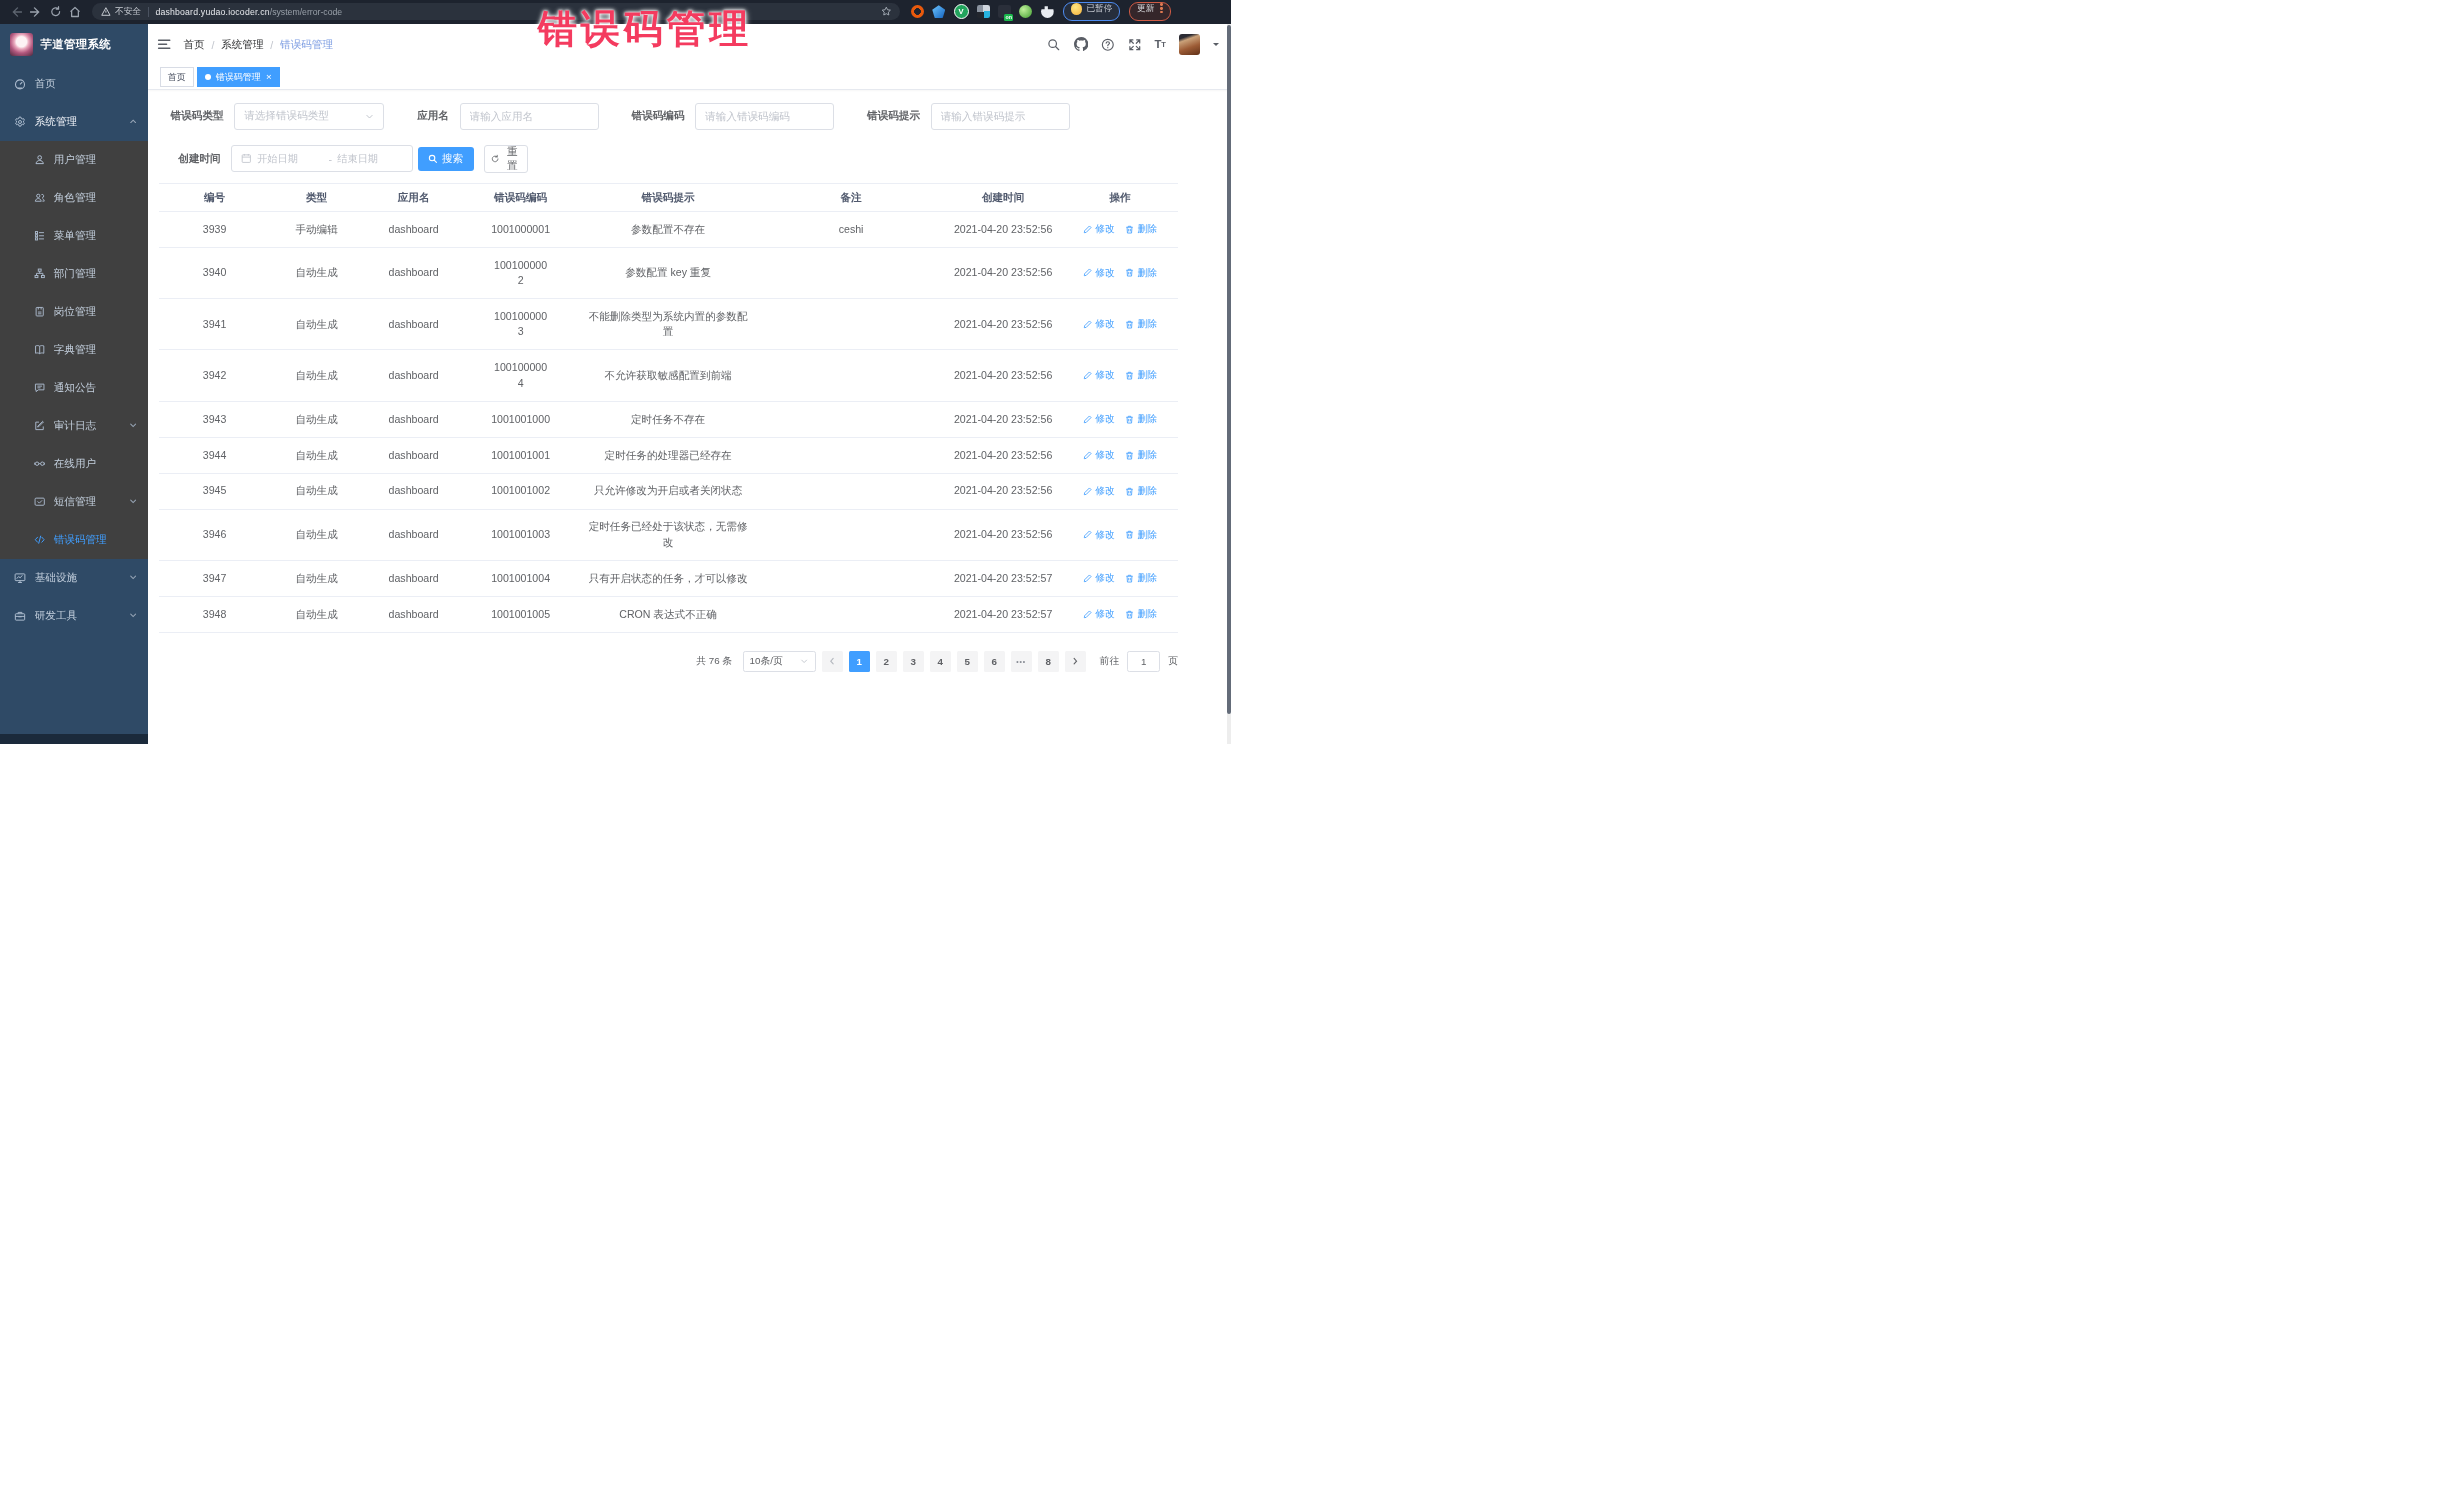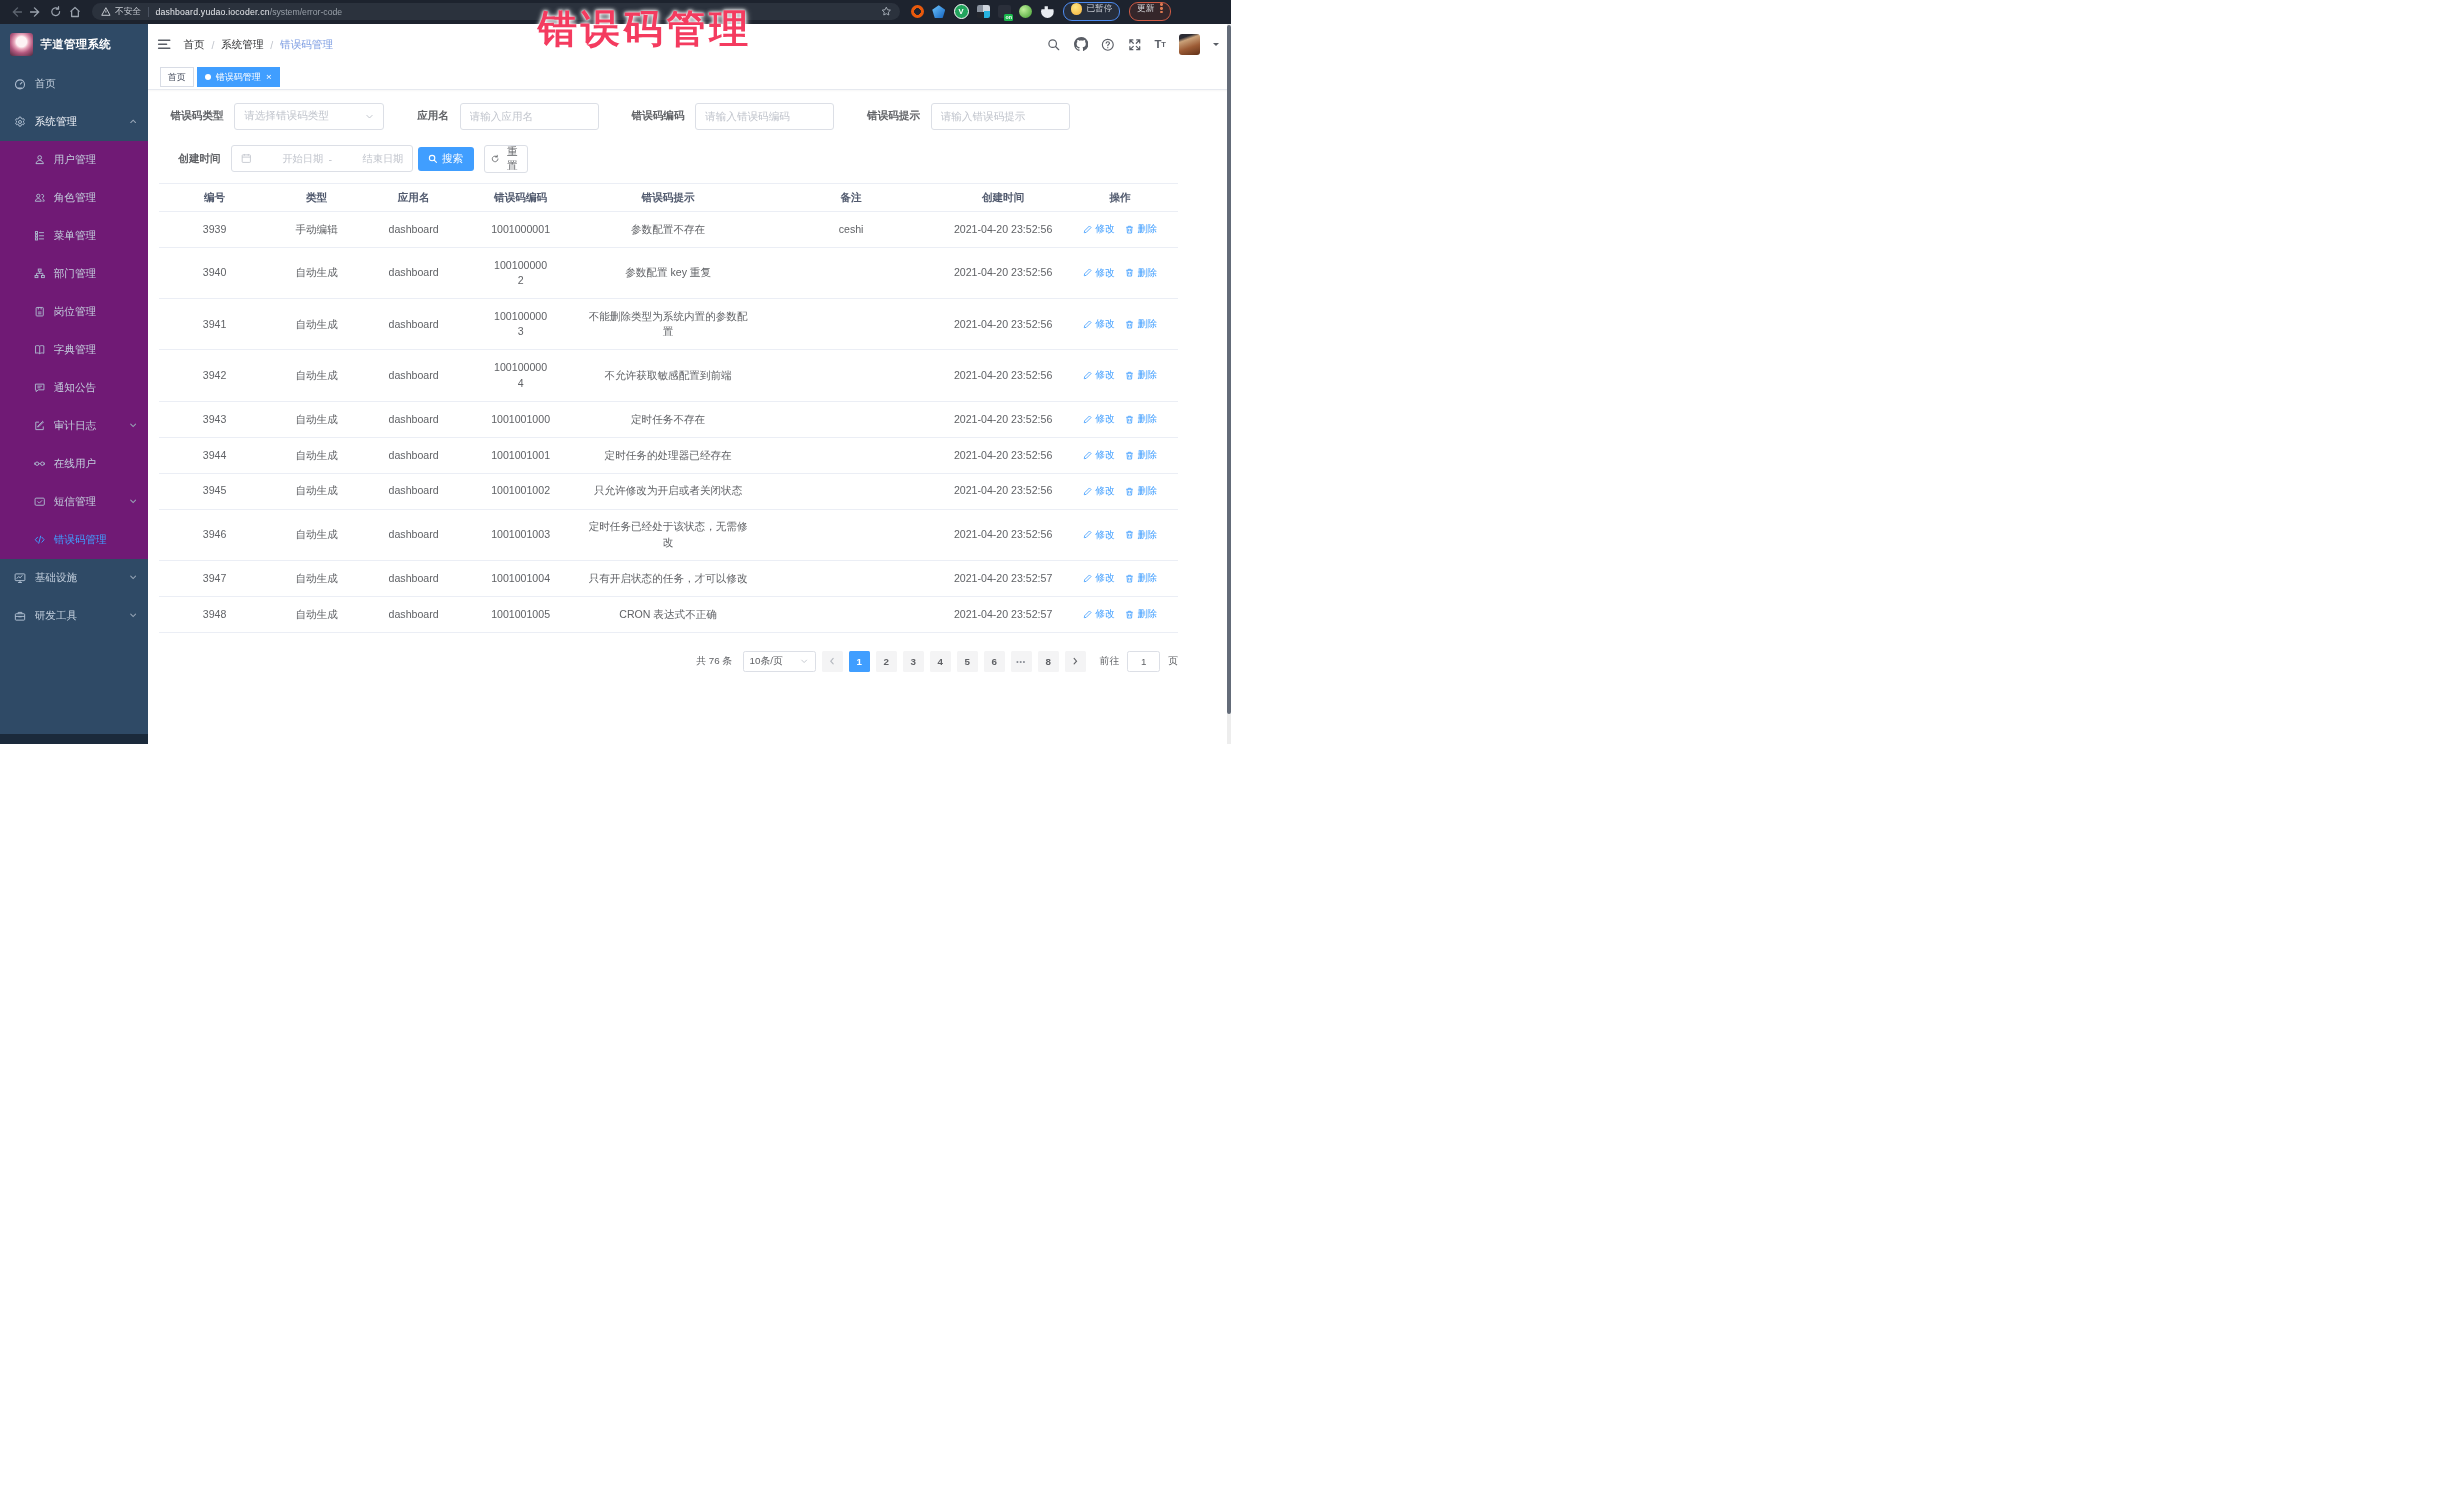--- a/index.html
+++ b/index.html
@@ -40,21 +40,21 @@
   
   .app{display:flex;height:721px}
   .sidebar{width:148px;background:#2f4a66;flex:none;position:relative;overflow:hidden}
   .logo{height:41px;display:flex;align-items:center;padding-left:9.8px;gap:7.6px}
   .logo-img{width:23px;height:23px;border-radius:3px;flex:none;
     background:radial-gradient(circle at 50% 38%,#fdf3f4 0 28%,#e9a8bc 40%,#b2587e 62%,#4d2a3e 100%)}
   .logo-title{color:#fff;font-size:11.4px;font-weight:700;letter-spacing:0.4px}
   .menu-item{height:38px;display:flex;align-items:center;gap:8.3px;padding:0 10.6px 0 14.4px;color:#c3cfdd;font-size:10.6px;cursor:pointer}
   .menu-item .mi{flex:none;display:flex;color:#aebdd0}
   .menu-item.parent-active{color:#f0f3f8}
-  .submenu{background:#701a75}
+  .submenu{background:#404040}
   .submenu .menu-item{padding-left:34px}
   .menu-item.active{color:#409eff}
   .menu-item.active .mi{color:#409eff}
   .chev{margin-left:auto;color:#97a5b6;display:flex}
   .sidebar-bottom{position:absolute;bottom:0;left:0;right:0;height:10.6px;background:#1b2a3b}
 
   .main{flex:1;display:flex;flex-direction:column;background:#fff;min-width:0}
   .navbar{height:42px;display:flex;align-items:center;padding:0 12px 0 9px;flex:none}
   .hamburger{color:#5a5e66;cursor:pointer;display:flex}
   .breadcrumb{display:flex;gap:6.8px;font-size:10.6px;color:#303133;margin-left:12px;align-items:center}
@@ -82,21 +82,21 @@
   .filter-row{display:flex;align-items:center}
   .filter-row.second{margin-top:15px}
   .f-label{font-size:10.6px;font-weight:700;color:#606266;margin-left:33px;white-space:nowrap}
   .f-label.first{margin-left:12px}
   .ctl{margin-left:10.6px;height:27px;border:0.8px solid #dcdfe6;border-radius:3px;background:#fff;display:flex;align-items:center;padding:0 9px;box-sizing:border-box;font-size:10.6px}
   .select{width:150px;justify-content:space-between;color:#c0c4cc;cursor:pointer}
   .sel-caret{color:#c0c4cc}
   input.f-input{margin-left:10.6px;width:139px;height:27px;border:0.8px solid #dcdfe6;border-radius:3px;padding:0 9px;box-sizing:border-box;font-size:10.6px;color:#606266;outline:none;font-family:inherit}
   input::placeholder{color:#c0c4cc}
   .daterange{width:182px;gap:5.3px;color:#c0c4cc;cursor:pointer}
-  .daterange .ph{flex:1;text-align:right;font-size:10.2px}
+  .daterange .ph{flex:1;text-align:left;font-size:10.2px}
   .daterange .dsep{color:#c0c4cc}
   .btn{display:inline-flex;align-items:center;justify-content:center;gap:3.8px;border-radius:3px;font-size:10.6px;cursor:pointer;border:0.8px solid transparent;box-sizing:border-box;font-family:inherit;background:none}
   .btn-search{margin-left:4.5px;width:56px;height:24px;background:#409eff;color:#fff}
   .btn-reset{margin-left:10.6px;width:44px;height:28px;background:#fff;border-color:#dcdfe6;color:#606266}
 
   
   .toolbar{margin-top:16px;display:flex;align-items:center}
   .btn-add{width:52px;height:21px;font-size:9px;background:#ecf5ff;border-color:#a0cfff;color:#409eff}
   .btn-export{margin-left:8.3px;width:52px;height:21px;font-size:9px;background:#fdf6ec;border-color:#f3d19e;color:#e6a23c}
   .tool-right{margin-left:auto;display:flex;gap:12px}

